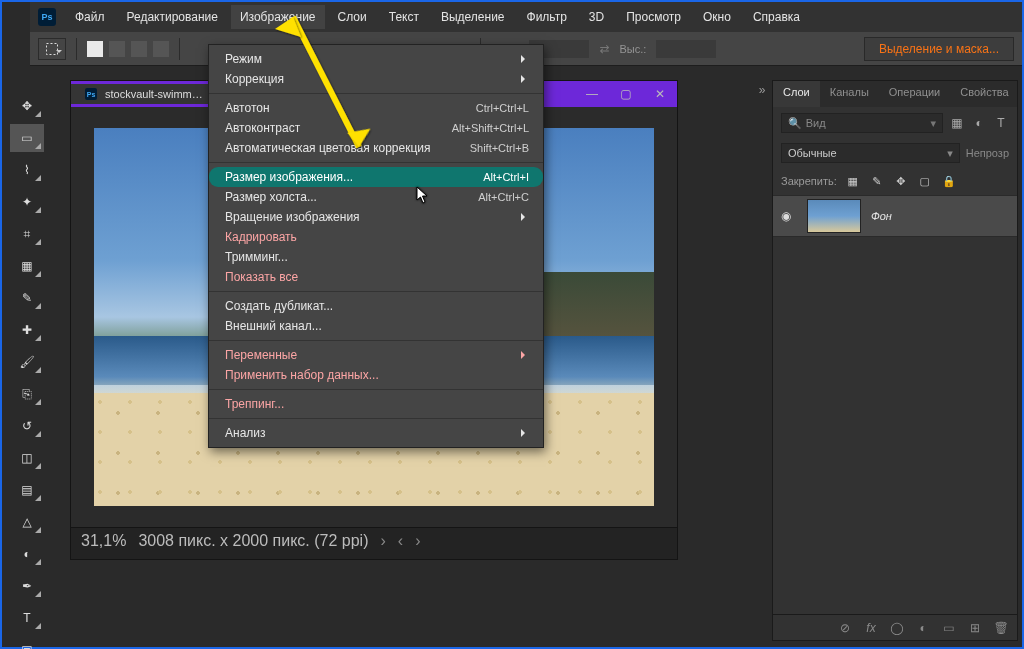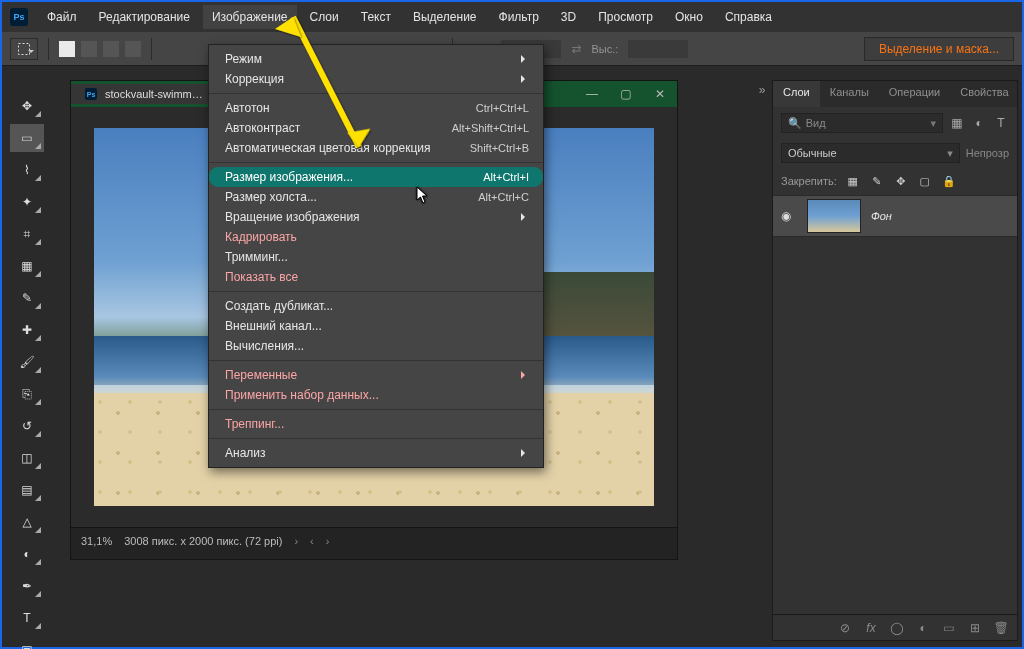--- a/index.html
+++ b/index.html
@@ -1,17 +1,17 @@
 <!DOCTYPE html>
 <html><head>
 <meta charset="utf-8">
 <style>
   * { box-sizing: border-box; margin: 0; padding: 0; }
   html, body { width: 1024px; height: 649px; overflow: hidden; font-family: "Segoe UI", Tahoma, sans-serif; font-size: 12px; color: #ccc; background: #000; }
-  .frame { position: relative; width: 1024px; height: 649px; border: 2px solid #1a66e8; background: #2a2a2a; }
+  .frame { position: relative; width: 1024px; height: 649px; border: 2px solid #1a66e8; background: #2a2a2a; padding-left: 28px; }
   
   .menubar { display: flex; align-items: center; height: 30px; background: #323232; padding: 0 6px; gap: 4px; }
   .ps-logo { width: 18px; height: 18px; margin: 0 6px 0 2px; display:flex; align-items:center; justify-content:center; border-radius:3px; background:#001d36; color:#3fa9f5; font-weight:bold; font-size:9px; }
   .menubar .mitem { padding: 5px 9px; color:#e4e4e4; cursor:default; }
   .menubar .mitem.active { background:#424242; }
   
   .optbar { display:flex; align-items:center; height:34px; background:#454545; padding:0 8px; gap:10px; border-bottom:1px solid #1d1d1d; }
   .sep { width:1px; height:22px; background:#2b2b2b; }
   .tool-dd { width:28px; height:22px; border:1px solid #2b2b2b; display:flex; align-items:center; justify-content:center; position:relative; }
   .tool-dd::after { content:""; position:absolute; right:3px; bottom:3px; border:3px solid transparent; border-top-color:#ccc; }
@@ -20,31 +20,31 @@
   .opt-label { color:#959595; font-size:11px; }
   .opt-field { width:60px; height:18px; background:#3a3a3a; border:none; }
   .mask-btn { margin-left:auto; padding:4px 14px; border:1px solid #292929; background:#3d3d3d; color:#f97316; font-size:12px; cursor:pointer; }
   
   .ltoolbar { position:absolute; left:4px; top:90px; width:42px; display:flex; flex-direction:column; gap:4px; align-items:center; }
   .ltoolbar .tbtn { width:34px; height:28px; display:flex; align-items:center; justify-content:center; color:#ddd; position:relative; cursor:pointer; }
   .ltoolbar .tbtn.selected { background:#555; }
   .ltoolbar .tbtn .corner { position:absolute; right:3px; bottom:3px; width:0; height:0; border:3px solid transparent; border-bottom-color:#aaa; border-right-color:#aaa; }
   
   .docwin { position:absolute; left:68px; top:78px; width:608px; height:480px; background:#232323; border:1px solid #141414; }
-  .doc-tabs { display:flex; align-items:center; height:26px; background:#14532d; }
+  .doc-tabs { display:flex; align-items:center; height:26px; background:#6d28d9; }
   .doc-tab { padding:4px 14px; background:#353535; color:#ddd; font-size:11px; display:flex; align-items:center; gap:8px; }
   .doc-winbtns { margin-left:auto; display:flex; }
   .doc-winbtns .wb { width:34px; height:26px; display:flex; align-items:center; justify-content:center; color:#bbb; }
   .canvas-area { position:relative; width:100%; height:420px; background:#2b2b2b; display:flex; align-items:center; justify-content:center; overflow:hidden; }
   .canvas { width:560px; height:378px; background: linear-gradient(to bottom,#4a7fbf 0%,#6ea0d2 35%,#a8c6e2 50%,#4a6e3b 62%,#c9a869 70%,#e3d2a8 100%); position:relative; }
   .canvas .sea { position:absolute; left:0; right:0; top:55%; height:18%; background:linear-gradient(#2a5a8a,#5a8aba 60%,#e8e0c0); }
   .canvas .foam { position:absolute; left:0; right:0; top:68%; height:6%; background:linear-gradient(#d8e4ec,#e8e0c0); opacity:.7; }
   .canvas .cliff { position:absolute; right:0; top:38%; width:34%; height:30%; background:linear-gradient(#3a4a38,#6a5a42); border-top-left-radius:10px; }
   .canvas .sand { position:absolute; left:0; right:0; bottom:0; height:30%; background:radial-gradient(circle at 20% 30%,#d6c18a 2px,transparent 2px),radial-gradient(circle at 60% 50%,#c9b480 2px,transparent 2px),#e3d2a8; background-size:30px 30px,40px 40px,100% 100%; }
-  .doc-status { display:flex; align-items:center; gap:12px; height:26px; padding:0 10px; font-size:11px; color:#bcbcbc; background:#232323; border-top:1px solid #141414; }
+  .doc-status { display:flex; align-items:center; gap:12px; height:26px; padding:0 10px; font-size:16px; color:#bcbcbc; background:#232323; border-top:1px solid #141414; }
   .doc-status .caret { color:#888; }
   
   .rpanels { position:absolute; right:4px; top:78px; width:246px; bottom:6px; background:#323232; border:1px solid #1a1a1a; display:flex; flex-direction:column; }
   .rtabs { display:flex; height:26px; background:#2b2b2b; }
   .rtabs .rtab { padding:5px 10px; color:#909090; font-size:11px; cursor:pointer; }
   .rtabs .rtab.active { background:#383838; color:#e8e8e8; }
   .layer-filter { display:flex; align-items:center; gap:6px; padding:6px 8px; }
   .layer-filter .search { flex:1; display:flex; align-items:center; height:20px; background:#2b2b2b; border:1px solid #222; padding:0 6px; color:#888; font-size:11px; }
   .layer-filter .ic { width:16px; height:16px; display:flex; align-items:center; justify-content:center; color:#aaa; }
   .blend-row { display:flex; align-items:center; gap:6px; padding:4px 8px; }
@@ -266,23 +266,20 @@
       <div class="dditem disabled">
         <span>Показать все</span>
       </div>
       <div class="ddsep"></div>
       <div class="dditem">
         <span>Создать дубликат...</span>
       </div>
       <div class="dditem">
         <span>Внешний канал...</span>
       </div>
-      <div class="dditem">
-        <span>Вычисления...</span>
-      </div>
       <div class="ddsep"></div>
       <div class="dditem disabled">
         <span>Переменные</span>
         <span class="sub"></span>
       </div>
       <div class="dditem disabled">
         <span>Применить набор данных...</span>
       </div>
       <div class="ddsep"></div>
       <div class="dditem disabled">

